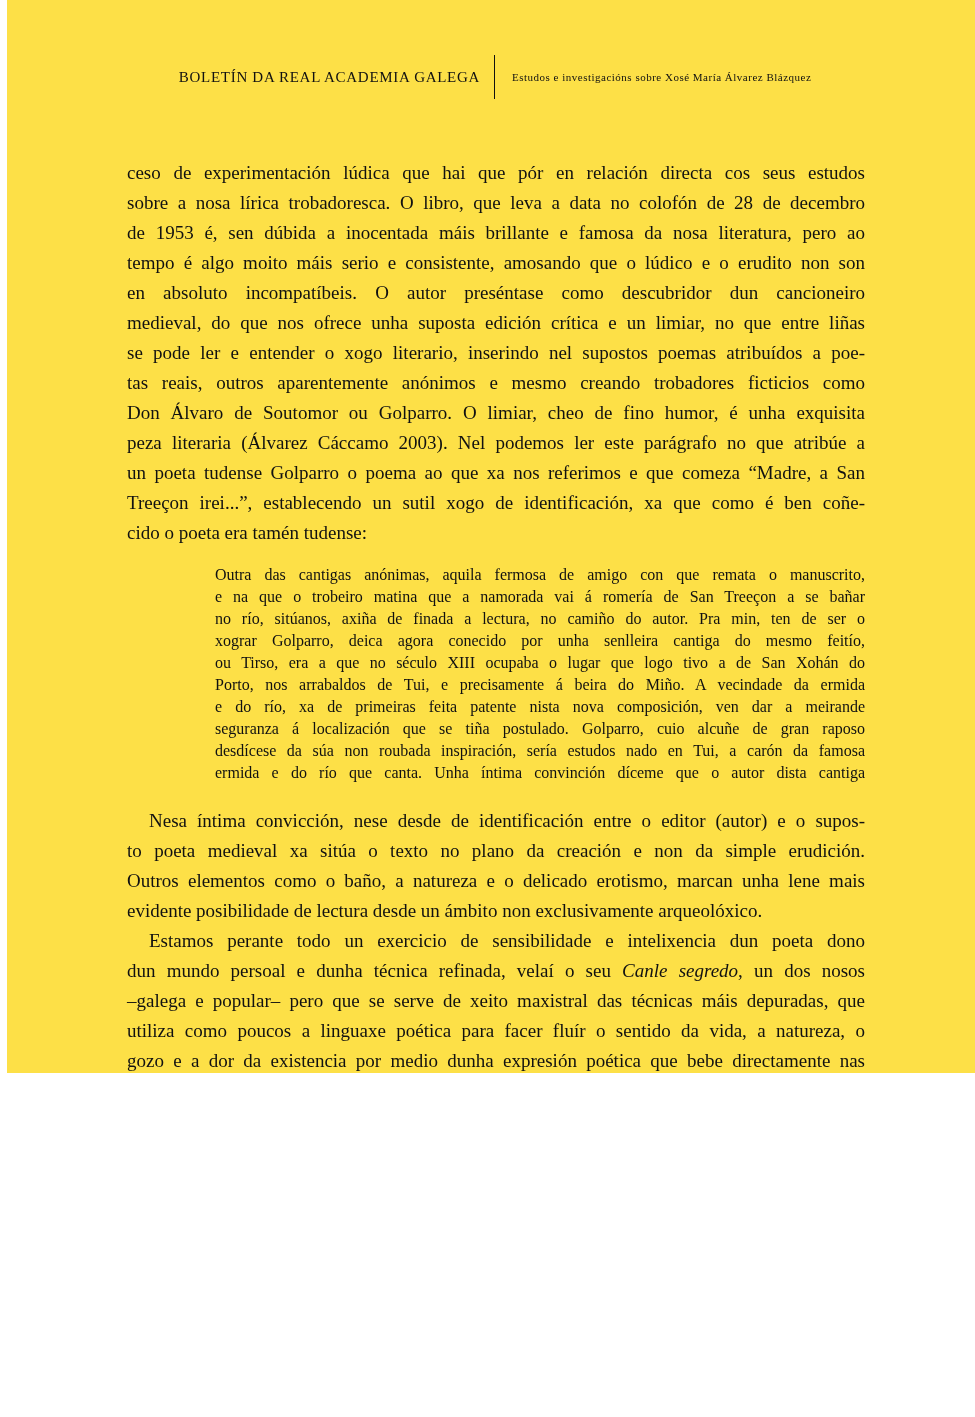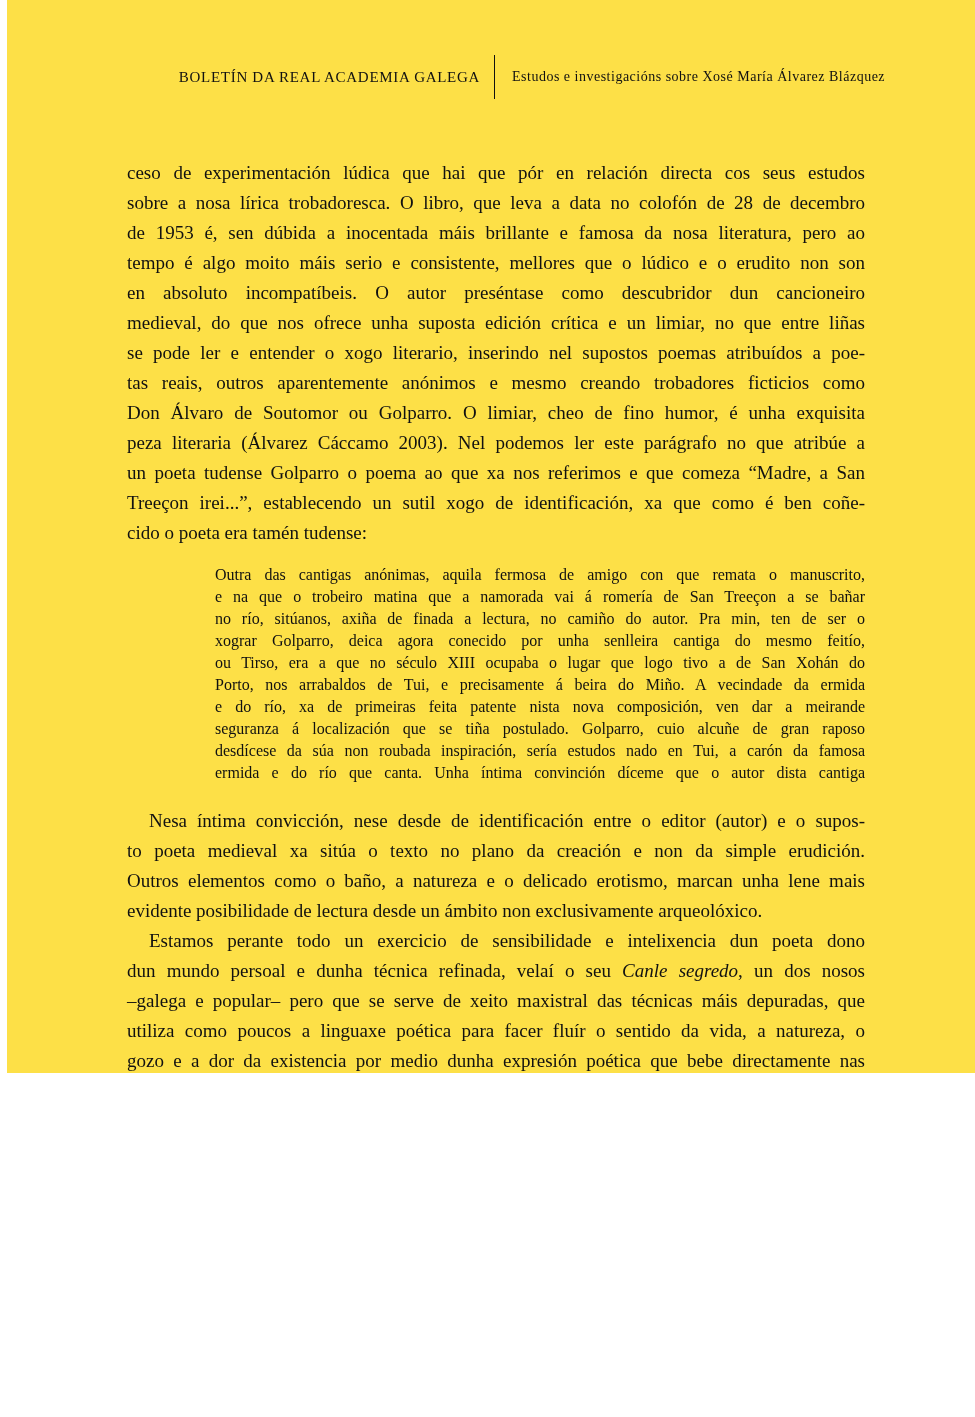--- a/index.html
+++ b/index.html
@@ -34,21 +34,21 @@
     white-space: nowrap;
   }
   .header-rule {
     width: 1px;
     height: 44px;
     background: #111111;
     flex: 0 0 1px;
   }
   .header-right {
     padding-left: 17px;
-    font-size: 14px;
+    font-size: 11px;
     letter-spacing: 0.5px;
     white-space: nowrap;
   }
 
   
   .content {
     position: absolute;
     top: 158px;
     left: 120px;
     width: 738px;
@@ -112,21 +112,21 @@
     <div class="header-left">BOLETÍN DA REAL ACADEMIA GALEGA</div>
     <div class="header-rule"></div>
     <div class="header-right">Estudos e investigacións sobre Xosé María Álvarez Blázquez</div>
   </div>
 
   <div class="content">
       <div class="block paragraph">
         <div class="line">ceso de experimentación lúdica que hai que pór en relación directa cos seus estudos</div>
         <div class="line">sobre a nosa lírica trobadoresca. O libro, que leva a data no colofón de 28 de decembro</div>
         <div class="line">de 1953 é, sen dúbida a inocentada máis brillante e famosa da nosa literatura, pero ao</div>
-        <div class="line">tempo é algo moito máis serio e consistente, mellores que o lúdico e o erudito non son</div>
+        <div class="line">tempo é algo moito máis serio e consistente, amosando que o lúdico e o erudito non son</div>
         <div class="line">en absoluto incompatíbeis. O autor preséntase como descubridor dun cancioneiro</div>
         <div class="line">medieval, do que nos ofrece unha suposta edición crítica e un limiar, no que entre liñas</div>
         <div class="line">se pode ler e entender o xogo literario, inserindo nel supostos poemas atribuídos a poe-</div>
         <div class="line">tas reais, outros aparentemente anónimos e mesmo creando trobadores ficticios como</div>
         <div class="line">Don Álvaro de Soutomor ou Golparro. O limiar, cheo de fino humor, é unha exquisita</div>
         <div class="line">peza literaria (Álvarez Cáccamo 2003). Nel podemos ler este parágrafo no que atribúe a</div>
         <div class="line">un poeta tudense Golparro o poema ao que xa nos referimos e que comeza “Madre, a San</div>
         <div class="line">Treeçon irei...”, establecendo un sutil xogo de identificación, xa que como é ben coñe-</div>
         <div class="line last">cido o poeta era tamén tudense:</div>
       </div>

